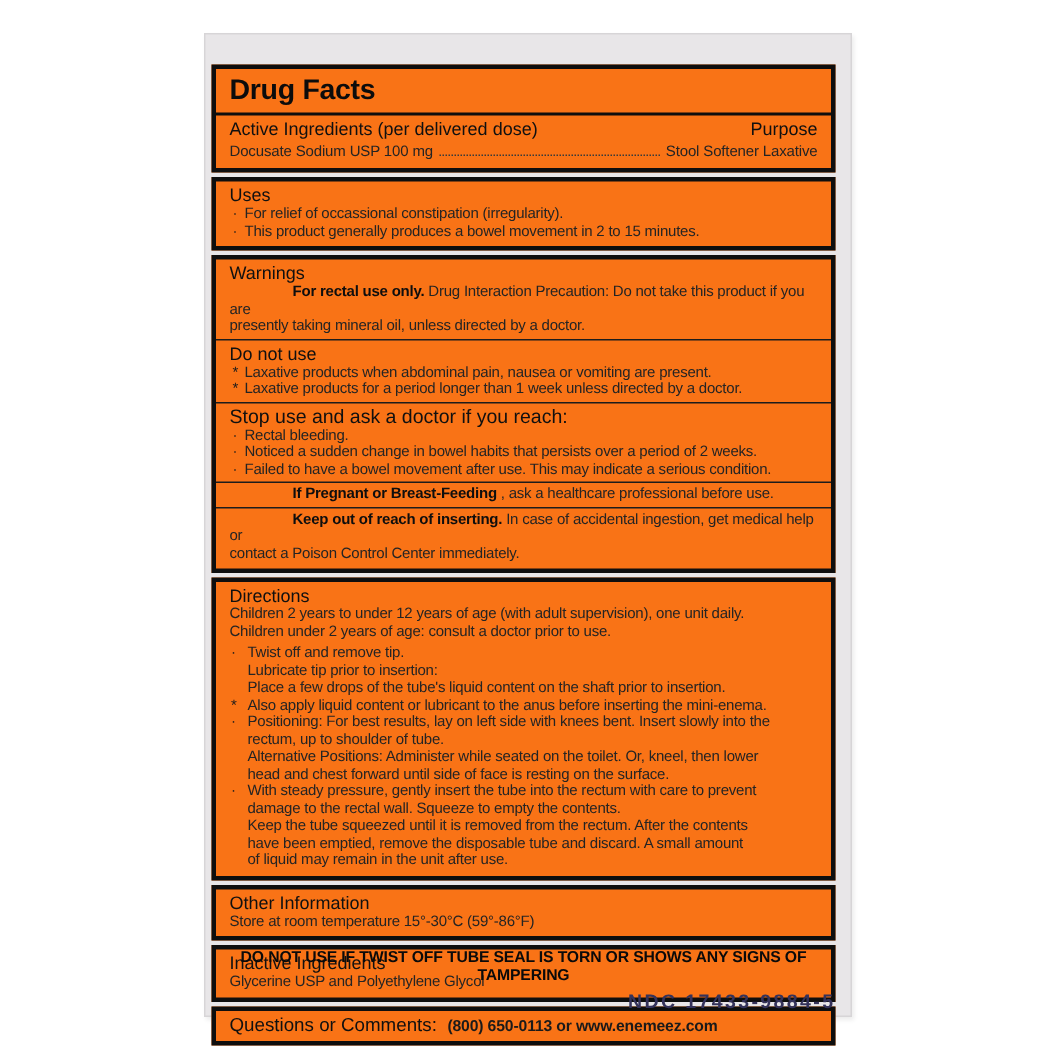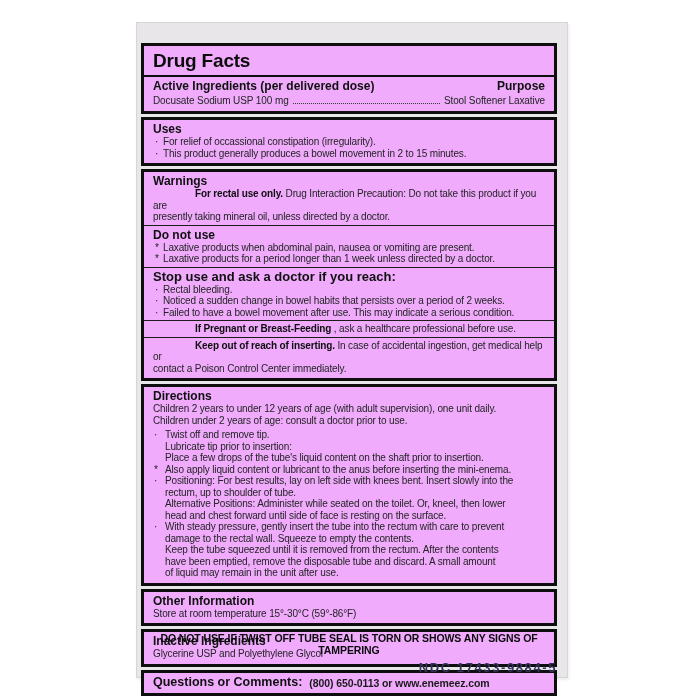--- a/index.html
+++ b/index.html
@@ -20,29 +20,29 @@
   .label {
     position: absolute;
     left: 4px; top: 20px;
     width: 416px;
     display: flex;
     flex-direction: column;
     gap: 3px;
   }
   .box {
     border: 3px solid #0e0e0e;
-    background: #f0abfc;
+    background: #f97316;
     padding: 2px 9px 4px 9px;
   }
   .h1 {
     font-size: 19px; font-weight: 700;
     letter-spacing: -0.2px; color: #0c0c0c;
     line-height: 23px; padding-top: 1px;
   }
-  .h2 { font-size: 12px; font-weight: 700; color: #101010; line-height: 14px; }
+  .h2 { font-size: 12px; font-weight: 400; color: #101010; line-height: 14px; }
   .h2lg { font-size: 13px; }
   .body, .line { font-size: 10px; line-height: 11.5px; color: #242424; letter-spacing: -0.15px; }
   .line b { color: #0e0e0e; padding-left: 42px; }
   .rule { height: 2px; background: #0e0e0e; margin: 3px -9px 2px -9px; }
   .rule-thin { height: 1px; background: #1c1c1c; margin: 2px -9px 2px -9px; }
   .ai-row { display: flex; justify-content: space-between; align-items: baseline; margin-top: 1px; }
   .ing-row { display: flex; align-items: baseline; font-size: 10px; color: #242424; letter-spacing: -0.1px; margin-top: 2px; line-height: 12px; }
   .leader { flex: 1; border-bottom: 1.6px dotted #3a3a3a; margin: 0 4px 2px 4px; height: 9px; }
   .li { display: flex; }
   .li .b { width: 10px; flex: none; text-align: left; padding-left: 2px; color: #1c1c1c; }

